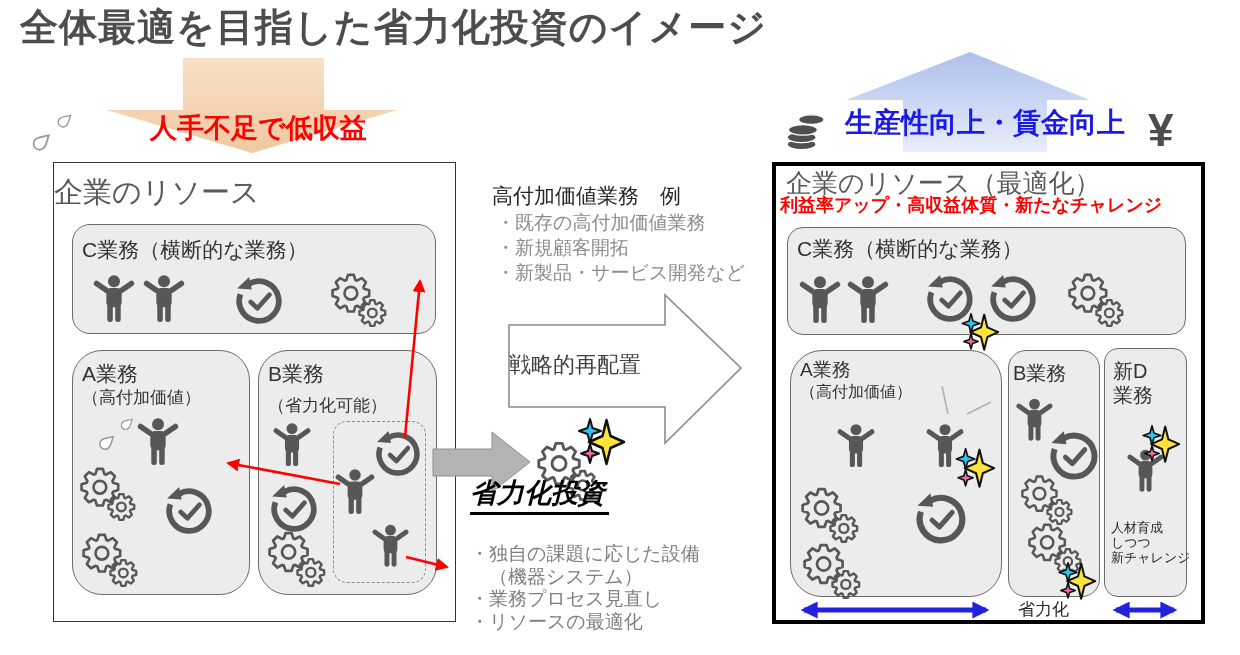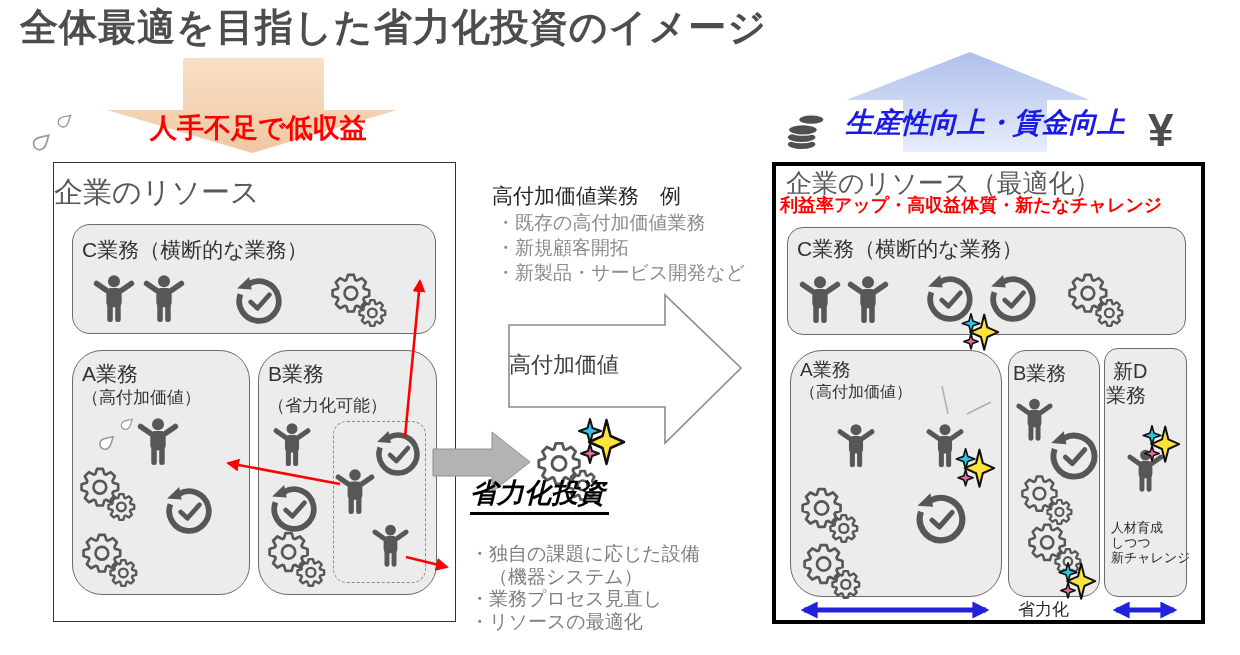--- a/index.html
+++ b/index.html
@@ -36,51 +36,51 @@
 
   <div class="t c z10" style="left:140px;top:113px;width:230px;font-size:27px;font-weight:bold;color:#ff0000;margin-left:10px;">人手不足で低収益</div>
 
   <div class="t" style="left:492px;top:184px;font-size:21px;color:#262626;">高付加価値業務　例</div>
   <div class="t" style="left:496px;top:210px;font-size:19px;color:#8c8c8c;line-height:25px;">
     <div>・既存の高付加価値業務</div>
     <div>・新規顧客開拓</div>
     <div>・新製品・サービス開発など</div>
   </div>
 
-  <div class="t c z10" style="left:509px;top:352px;width:156px;font-size:22px;color:#404040;">高付加価値</div>
+  <div class="t c z10" style="left:509px;top:352px;width:156px;font-size:22px;color:#404040;">戦略的再配置</div>
 
   <div class="t z10" style="left:470px;top:478px;font-size:27px;font-weight:bold;font-style:italic;color:#000;
               border-bottom:3px solid #000;padding:0 4px 3px 0;">省力化投資</div>
   <div class="t" style="left:470px;top:543px;font-size:19px;color:#7f7f7f;line-height:22.5px;">
     <div>・独自の課題に応じた設備</div>
     <div>　（機器システム）</div>
     <div>・業務プロセス見直し</div>
     <div>・リソースの最適化</div>
   </div>
 
-  <div class="t c z10" style="left:845px;top:107px;width:292px;font-size:28px;font-weight:bold;color:#1a1ae6;font-style:italic;">生産性向上・賃金向上</div>
+  <div class="t c z10" style="left:845px;top:107px;width:292px;font-size:28px;font-weight:bold;color:#1a1ae6;">生産性向上・賃金向上</div>
   <div class="t z10" style="left:1148px;top:104px;font-size:46px;font-weight:bold;color:#4d4d4d;">¥</div>
 
   <div class="box" style="left:772px;top:162px;width:433px;height:462px;background:#fff;border:4px solid #000;"></div>
   <div class="t c z10" style="left:786px;top:169px;width:405px;font-size:26px;color:#595959;">企業のリソース（最適化）</div>
   <div class="t c z10" style="left:780px;top:195px;width:417px;font-size:18px;font-weight:bold;color:#ff0000;">利益率アップ・高収益体質・新たなチャレンジ</div>
 
   <div class="box subbox" style="left:787px;top:227px;width:399px;height:108px;border-radius:16px;"></div>
   <div class="t c z10" style="left:797px;top:237px;width:379px;font-size:21px;color:#333;">C業務（横断的な業務）</div>
 
   <div class="box subbox" style="left:790px;top:350px;width:212px;height:247px;border-radius:32px;"></div>
   <div class="t c z10" style="left:800px;top:359px;width:192px;font-size:19px;color:#333;">A業務</div>
   <div class="t c z10" style="left:800px;top:383px;width:192px;font-size:16px;color:#333;">（高付加価値）</div>
 
   <div class="box subbox" style="left:1008px;top:350px;width:92px;height:247px;border-radius:18px;"></div>
   <div class="t c z10" style="left:1013px;top:362px;width:82px;font-size:20px;color:#333;">B業務</div>
 
   <div class="box subbox" style="left:1104px;top:348px;width:83px;height:249px;border-radius:14px;"></div>
   <div class="t c z10" style="left:1113px;top:360px;width:94px;font-size:20px;color:#333;">新D</div>
-  <div class="t c z10" style="left:1106px;top:384px;width:61px;font-size:20px;color:#333;">業務</div>
+  <div class="t c z10" style="left:1106px;top:384px;width:61px;font-size:20px;color:#333;padding-left:7px;">業務</div>
   <div class="t z10" style="left:1111px;top:520px;font-size:13px;color:#262626;line-height:15px;">
     <div>人材育成</div>
     <div>しつつ</div>
     <div>新チャレンジ</div>
   </div>
 
   <div class="t c z10" style="left:1018px;top:600px;width:80px;font-size:17px;color:#262626;">省力化</div>
 
   <svg id="scene" viewBox="0 0 1240 655" xmlns="http://www.w3.org/2000/svg">
     <defs>

